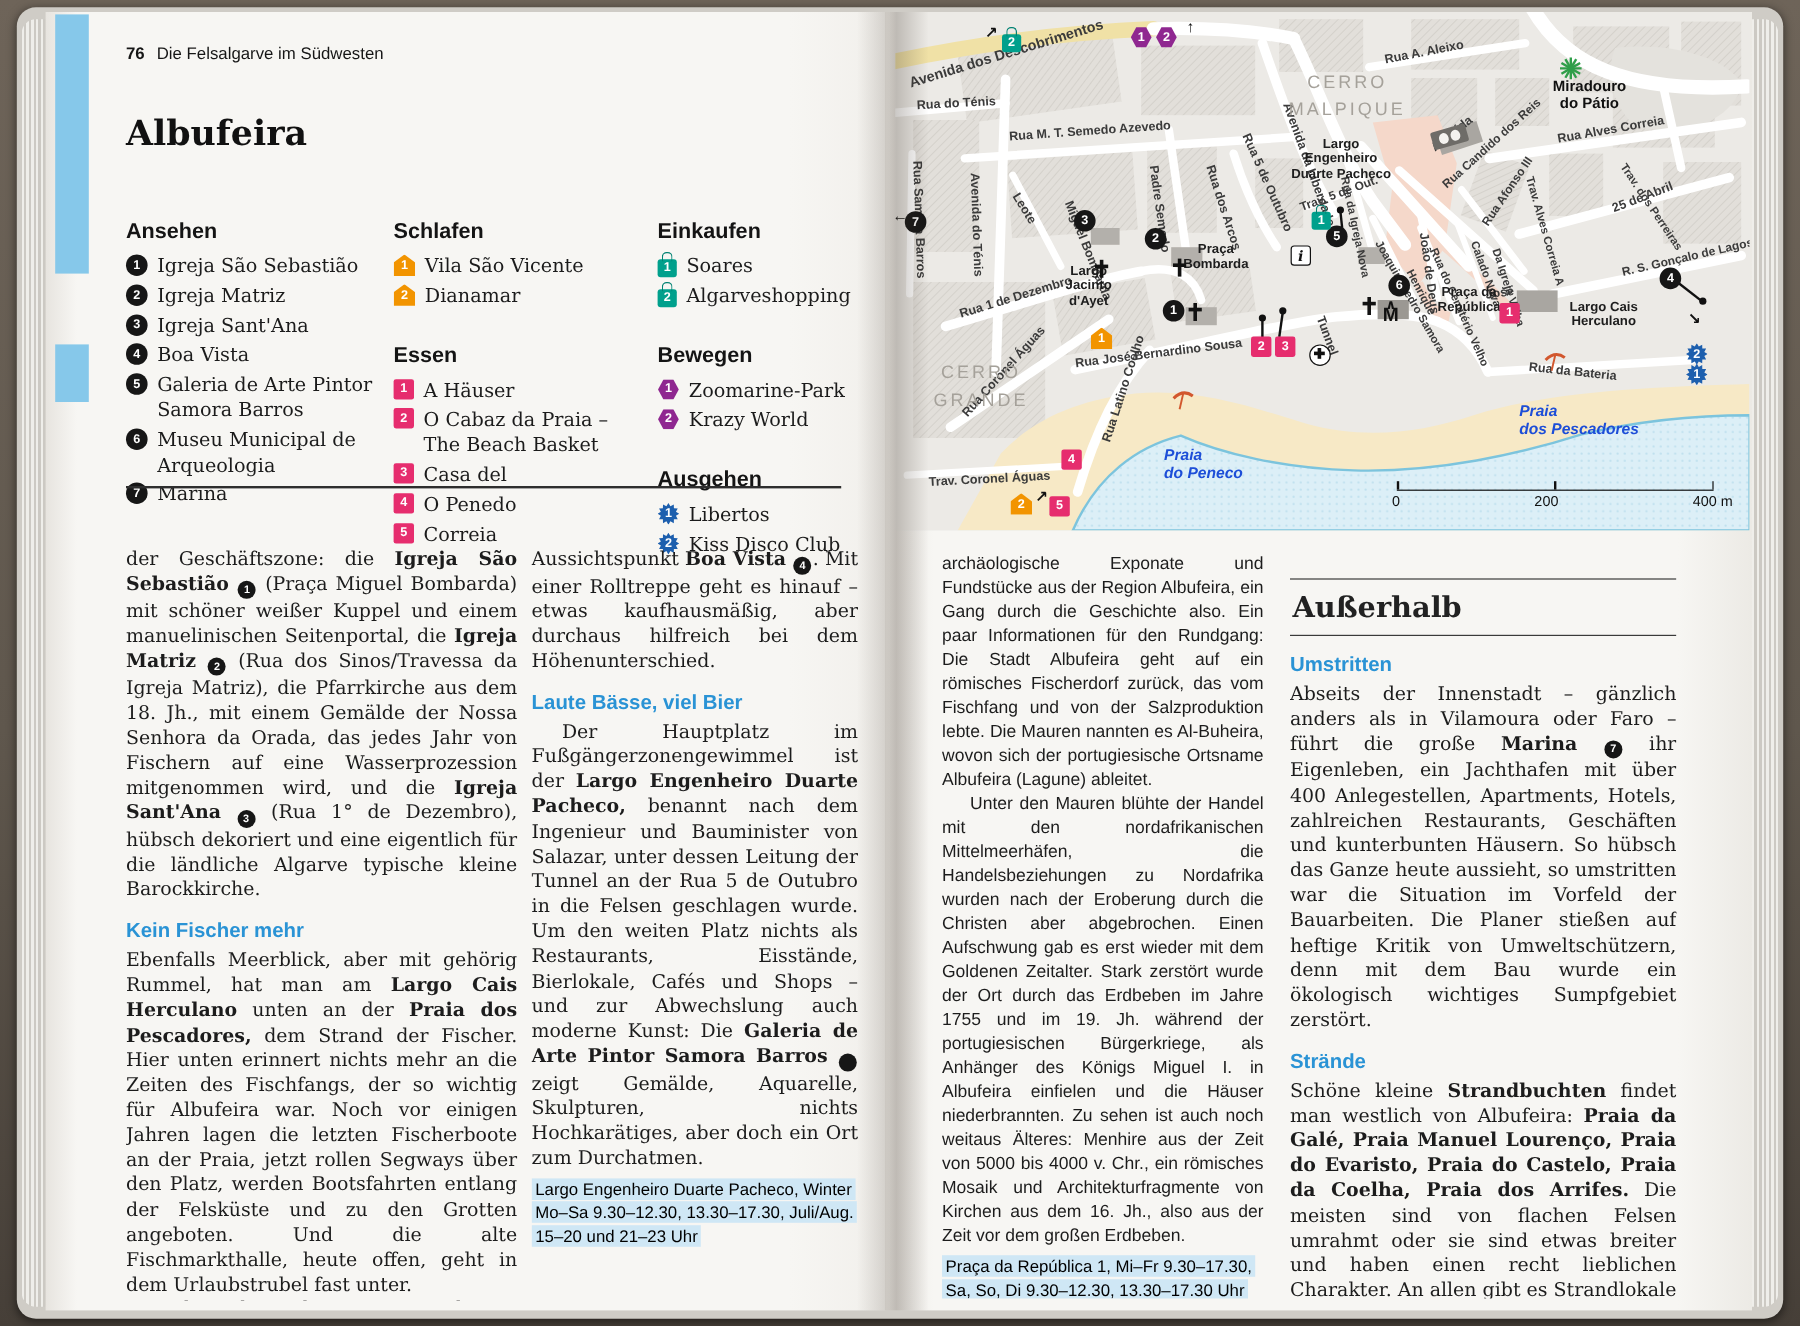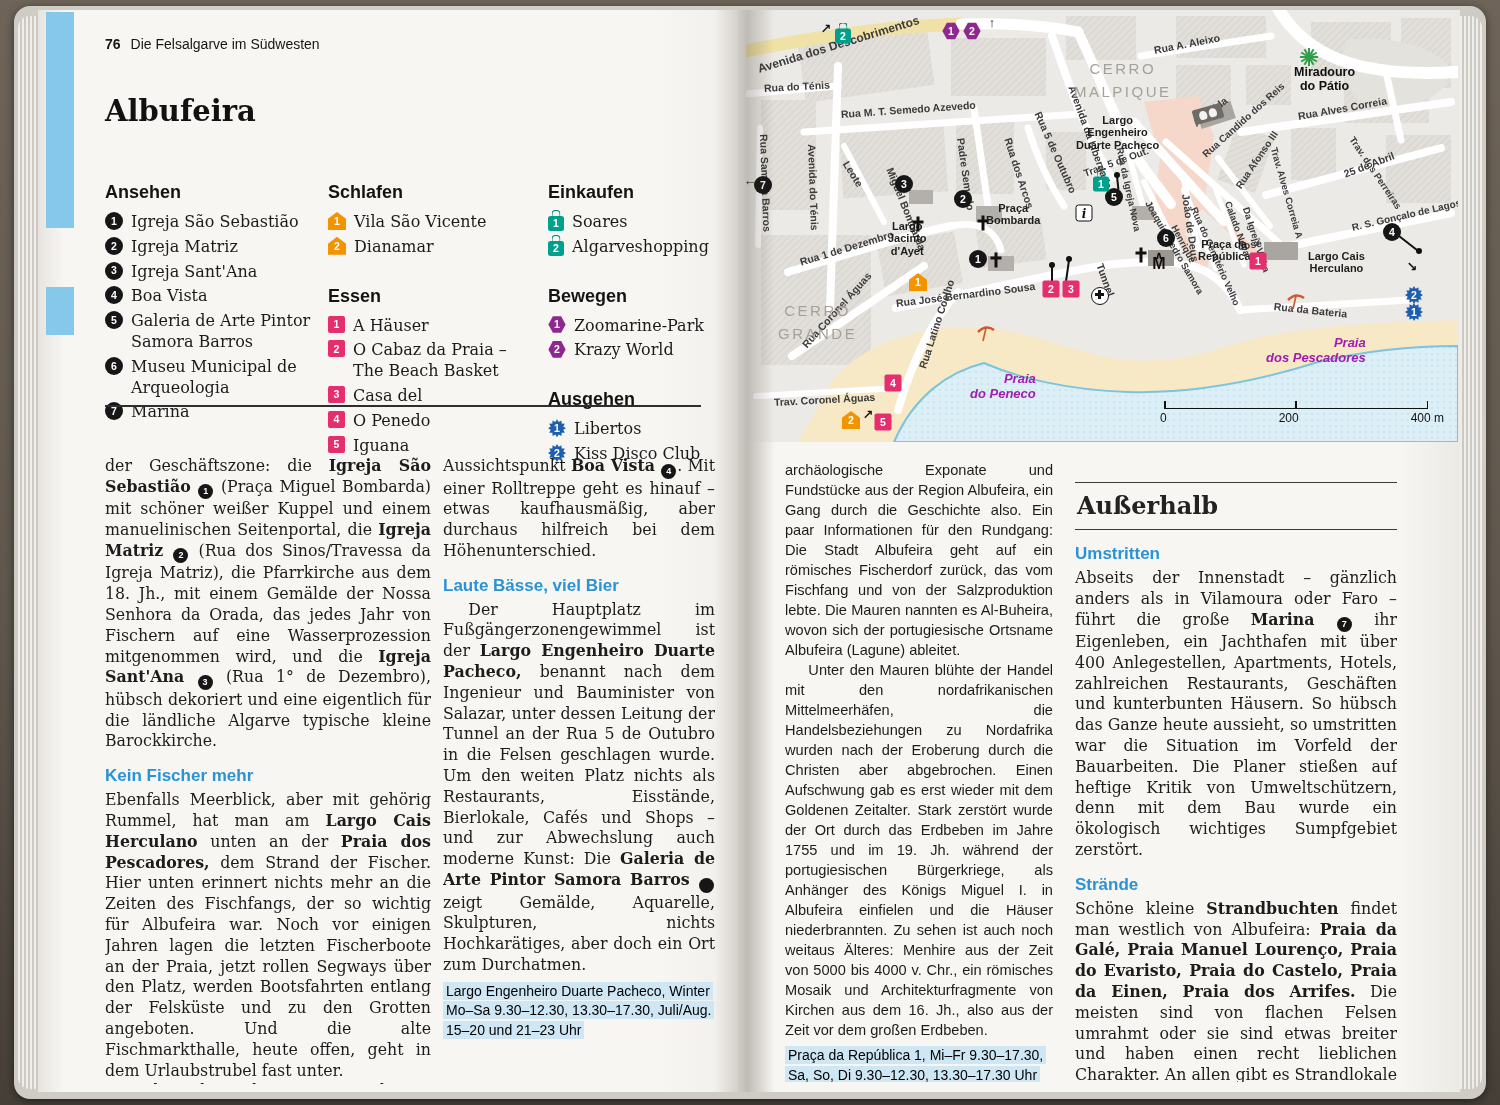--- a/index.html
+++ b/index.html
@@ -60,21 +60,21 @@
     padding:8px 2px 9px 2px;margin:22px 0 10px 0 !important;color:#222;}
   .section.sans{font-size:21px;}
   .section.serif{font-family:"DejaVu Serif","Liberation Serif",serif;font-weight:bold;font-size:24px;}
   
   .map{position:absolute;left:8px;top:0;width:712px;height:432px;overflow:hidden;background:#eceae6;}
   .map svg{position:absolute;left:0;top:0;}
   .ml{position:absolute;transform-origin:0 50%;}
   .ml-street{font-weight:bold;font-size:10.5px;color:#3b3b3b;white-space:nowrap;}
   .ml-cerro{font-size:15px;color:#a5a19a;letter-spacing:2.5px;text-align:center;white-space:pre-line;line-height:1.5;}
   .ml-plaza{font-weight:bold;font-size:11px;color:#1d1d1d;text-align:center;white-space:pre-line;line-height:1.12;}
-  .ml-praia{font-weight:bold;font-style:italic;font-size:13px;color:#a21caf;text-align:right;white-space:pre-line;line-height:1.15;}
+  .ml-praia{font-weight:bold;font-style:italic;font-size:13px;color:#1d4ed8;text-align:left;white-space:pre-line;line-height:1.15;}
   .ml-poi-green{font-weight:bold;font-size:12.5px;color:#101010;text-align:center;white-space:pre-line;line-height:1.1;}
   .map .mk{position:absolute;transform:translate(-50%,-50%);}
   .mi{position:absolute;transform:translate(-50%,-50%);}
   .cross{width:13px;height:15px;position:relative;}
   .cross::before{content:"";position:absolute;left:5px;top:0;width:3px;height:15px;background:#111;}
   .cross::after{content:"";position:absolute;left:1px;top:3.5px;width:11px;height:3px;background:#111;}
   .info-i{width:15px;height:15px;background:#fff;border:1.6px solid #111;border-radius:3px;
     font-family:"DejaVu Serif",serif;font-weight:bold;font-style:italic;font-size:12px;color:#111;
     display:flex;align-items:center;justify-content:center;}
   .med{width:16px;height:16px;background:#fff;border:1.6px solid #111;border-radius:50%;position:relative;}
@@ -193,21 +193,21 @@
         <div class="dir-item">
           <span class="mk mk-pink">
             <span class="mk-n">4</span>
           </span>
           <span>O Penedo</span>
         </div>
         <div class="dir-item">
           <span class="mk mk-pink">
             <span class="mk-n">5</span>
           </span>
-          <span>Iguana</span>
+          <span>Correia</span>
         </div>
       </div>
     <div class="dircol" id="dir-2" style="left:510px;width:175px;">
         <div class="dir-h">Einkaufen</div>
         <div class="dir-item">
           <span class="mk mk-teal">
             <span class="mk-n">1</span>
           </span>
           <span>Soares</span>
         </div>
@@ -556,18 +556,18 @@
         <p class="para sans indent">Unter den Mauren blühte der Handel mit den nordafrikanischen Mittelmeerhäfen, die Handelsbeziehungen zu Nordafrika wurden nach der Eroberung durch die Christen aber abgebrochen. Einen Aufschwung gab es erst wieder mit dem Goldenen Zeitalter. Stark zerstört wurde der Ort durch das Erdbeben im Jahre 1755 und im 19. Jh. während der portugiesischen Bürgerkriege, als Anhänger des Königs Miguel I. in Albufeira einfielen und die Häuser niederbrannten. Zu sehen ist auch noch weitaus Älteres: Menhire aus der Zeit von 5000 bis 4000 v. Chr., ein römisches Mosaik und Architekturfragmente von Kirchen aus dem 16. Jh., also aus der Zeit vor dem großen Erdbeben.</p>
         <p class="info"><span class="in">Praça da República 1, Mi–Fr 9.30–17.30, Sa, So, Di 9.30–12.30, 13.30–17.30 Uhr</span></p>
       </div>
     <div class="txtcol" id="col-d" style="left:337px;top:450px;width:322px;height:622px;">
         <p class="section serif">Außerhalb</p>
         <p class="bluehead">Umstritten</p>
         <p class="para">Abseits der Innenstadt – gänzlich anders als in Vilamoura oder Faro – führt die große <b>Marina</b> <span class="mk mk-black mk-inline">
             <span class="mk-n">7</span>
           </span> ihr Eigenleben, ein Jachthafen mit über 400 Anlegestellen, Apartments, Hotels, zahlreichen Restaurants, Geschäften und kunterbunten Häusern. So hübsch das Ganze heute aussieht, so umstritten war die Situation im Vorfeld der Bauarbeiten. Die Planer stießen auf heftige Kritik von Umweltschützern, denn mit dem Bau wurde ein ökologisch wichtiges Sumpfgebiet zerstört.</p>
         <p class="bluehead">Strände</p>
-        <p class="para">Schöne kleine <b>Strandbuchten</b> findet man westlich von Albufeira: <b>Praia da Galé, Praia Manuel Lourenço, Praia do Evaristo, Praia do Castelo, Praia da Einen, Praia dos Arrifes.</b> Die meisten sind von flachen Felsen umrahmt oder sie sind etwas breiter und haben einen recht lieblichen Charakter. An allen gibt es Strandlokale und im Sommer bewachte Badebereiche.</p>
+        <p class="para">Schöne kleine <b>Strandbuchten</b> findet man westlich von Albufeira: <b>Praia da Galé, Praia Manuel Lourenço, Praia do Evaristo, Praia do Castelo, Praia da Coelha, Praia dos Arrifes.</b> Die meisten sind von flachen Felsen umrahmt oder sie sind etwas breiter und haben einen recht lieblichen Charakter. An allen gibt es Strandlokale und im Sommer bewachte Badebereiche.</p>
       </div>
   </div>
 
   <div class="gutter"></div>
 </div>
 
 </body></html>

